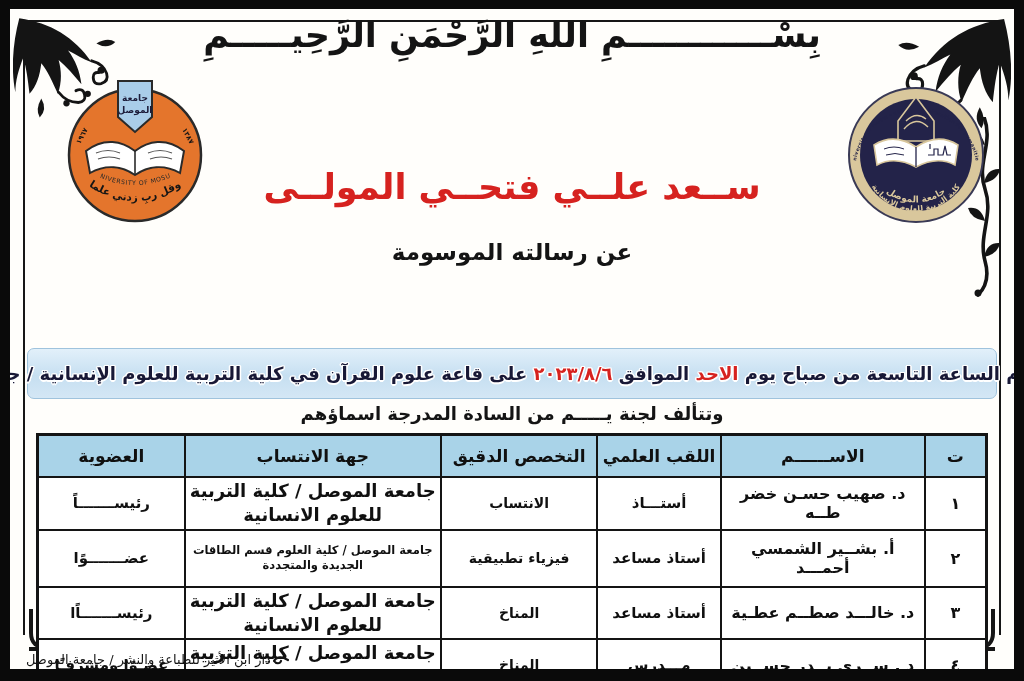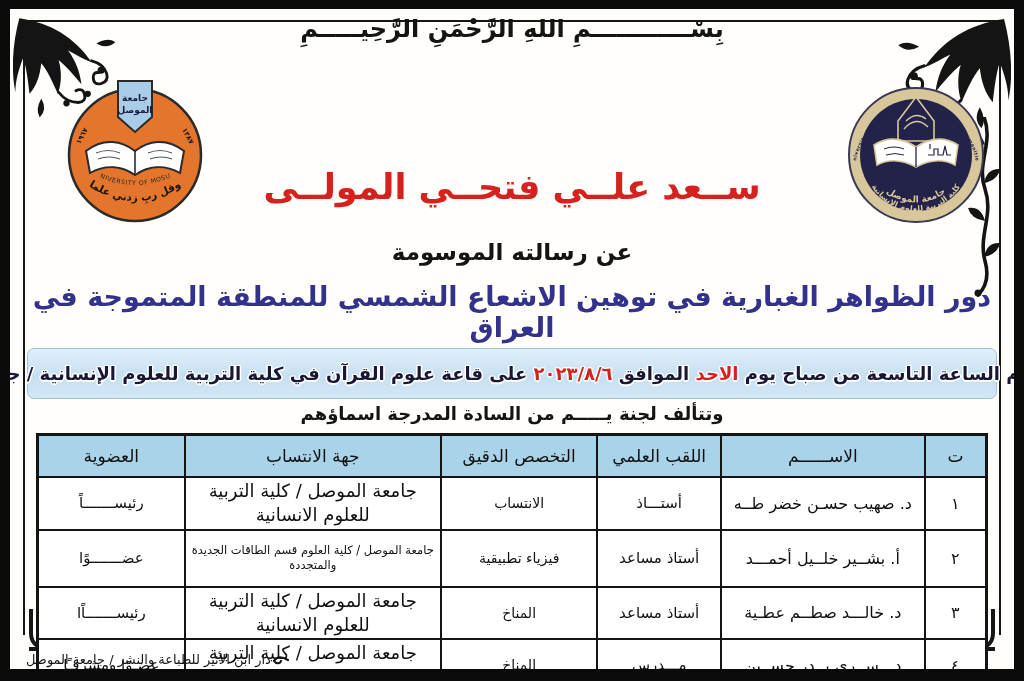--- a/index.html
+++ b/index.html
@@ -21,21 +21,21 @@
   .orn{position:absolute;}
   .orn.tl{left:3px;top:3px;width:118px;height:118px;}
   .orn.tr{right:3px;top:3px;width:130px;height:130px;transform:scaleX(-1);}
   .vine{position:absolute;right:14px;top:108px;width:34px;height:180px;}
 
   .logo{position:absolute;}
   .logo.mosul{left:52px;top:62px;width:146px;height:156px;}
   .logo.college{right:24px;top:70px;width:148px;height:152px;}
 
   .ctext{position:absolute;left:0;right:0;text-align:center;font-weight:bold;color:#141414;}
-  .bismillah{top:6px;font-size:24px;letter-spacing:1px;}
+  .bismillah{top:6px;font-size:35px;letter-spacing:1px;}
   .line1{top:88px;font-size:30px;}
   .student{top:158px;font-size:35px;color:#d6221f;}
   .line2{top:230px;font-size:23px;}
   .thesis{top:272px;font-size:27px;color:#32328c;}
 
   .strip{position:absolute;top:339px;left:17px;right:17px;height:49px;border-radius:7px;
          background:linear-gradient(#e2f0fa,#c6dff1 55%,#d4e7f5);border:1px solid #9fc3dd;
          display:flex;align-items:center;justify-content:center;white-space:nowrap;}
   .strip p{margin:0;font-size:18px;font-weight:bold;}
   .seg-dark{color:#181836;}
@@ -43,21 +43,21 @@
   .strip .seg-dark,.strip .seg-red{
     text-shadow:-1.5px 0 #fff,1.5px 0 #fff,0 -1.5px #fff,0 1.5px #fff,
                 -1px -1px #fff,1px 1px #fff,-1px 1px #fff,1px -1px #fff;}
 
   .committee{top:394px;font-size:18px;}
 
   .table-wrap{position:absolute;top:424px;left:26px;right:26px;}
   table.committee-table{width:100%;border-collapse:collapse;table-layout:fixed;
         border:3px solid #141414;background:#fff;}
   .committee-table th,.committee-table td{border:2.2px solid #141414;text-align:center;
-        vertical-align:middle;font-weight:normal;color:#101010;padding:1px 3px;overflow:hidden;}
+        vertical-align:middle;font-weight:bold;color:#101010;padding:1px 3px;overflow:hidden;}
   .committee-table thead th{background:#a9d3e8;font-size:17px;height:38px;}
   .c-no{width:6.5%;}.c-name{width:21.5%;}.c-title{width:13%;}
   .c-spec{width:16.5%;}.c-aff{width:27%;}.c-mem{width:15.5%;}
   tr.r1 td{height:43px;}tr.r2 td{height:53px;}tr.r3 td{height:42px;}tr.r4 td{height:44px;}
   .td-no{font-size:16px;}
   .td-name{font-size:16px;}
   .td-title{font-size:15px;}
   .td-spec{font-size:14px;}
   .td-aff{font-size:18px;line-height:1.35;}
   tr.r2 .td-aff{font-size:11.5px;}
@@ -171,21 +171,20 @@
         <textPath href="#arc-coll-b1" startOffset="50%" text-anchor="middle">جامعة الموصل</textPath>
       </text>
       <text font-size="7.8" font-weight="bold" fill="#d9c79c">
         <textPath href="#arc-coll-b2" startOffset="50%" text-anchor="middle">كلية التربية للعلوم الانسانية</textPath>
       </text>
     </svg>
 
     <div class="ctext bismillah">بِسْــــــــــــمِ اللهِ الرَّحْمَنِ الرَّحِيـــــمِ</div>
     <div class="ctext student">ســعد علــي فتحــي المولــى</div>
     <div class="ctext line2">عن رسالته الموسومة</div>
-    <div class="ctext thesis">دور الظواهر الغبارية في توهين الاشعاع الشمسي للمنطقة المتموجة في العراق</div>
 
     <div class="strip">
       <p><span class="seg-dark">وذلك في تمام الساعة التاسعة من صباح يوم </span><span class="seg-red">الاحد</span><span class="seg-dark"> الموافق </span><span class="seg-red">٢٠٢٣/٨/٦</span><span class="seg-dark"> على قاعة علوم القرآن في كلية التربية للعلوم الإنسانية / جامعة الموصل</span></p>
     </div>
 
     <div class="ctext committee">وتتألف لجنة يـــــم من السادة المدرجة اسماؤهم</div>
 
     <div class="table-wrap">
       <table class="committee-table">
         <colgroup>
@@ -210,21 +209,21 @@
           <tr class="r1">
             <td class="td-no">١</td>
             <td class="td-name">د. صهيب حسـن خضر طــه</td>
             <td class="td-title">أستـــاذ</td>
             <td class="td-spec">الانتساب</td>
             <td class="td-aff">جامعة الموصل / كلية التربية للعلوم الانسانية</td>
             <td class="td-mem">رئيســـــــاً</td>
           </tr>
           <tr class="r2">
             <td class="td-no">٢</td>
-            <td class="td-name">أ. بشــير خلــيل أحمـــد</td>
+            <td class="td-name">أ. بشــير الشمسي أحمـــد</td>
             <td class="td-title">أستاذ مساعد</td>
             <td class="td-spec">فيزياء تطبيقية</td>
             <td class="td-aff">جامعة الموصل / كلية العلوم قسم الطاقات الجديدة والمتجددة</td>
             <td class="td-mem">عضـــــــوًا</td>
           </tr>
           <tr class="r3">
             <td class="td-no">٣</td>
             <td class="td-name">د. خالـــد صطــم عطـية</td>
             <td class="td-title">أستاذ مساعد</td>
             <td class="td-spec">المناخ</td>

